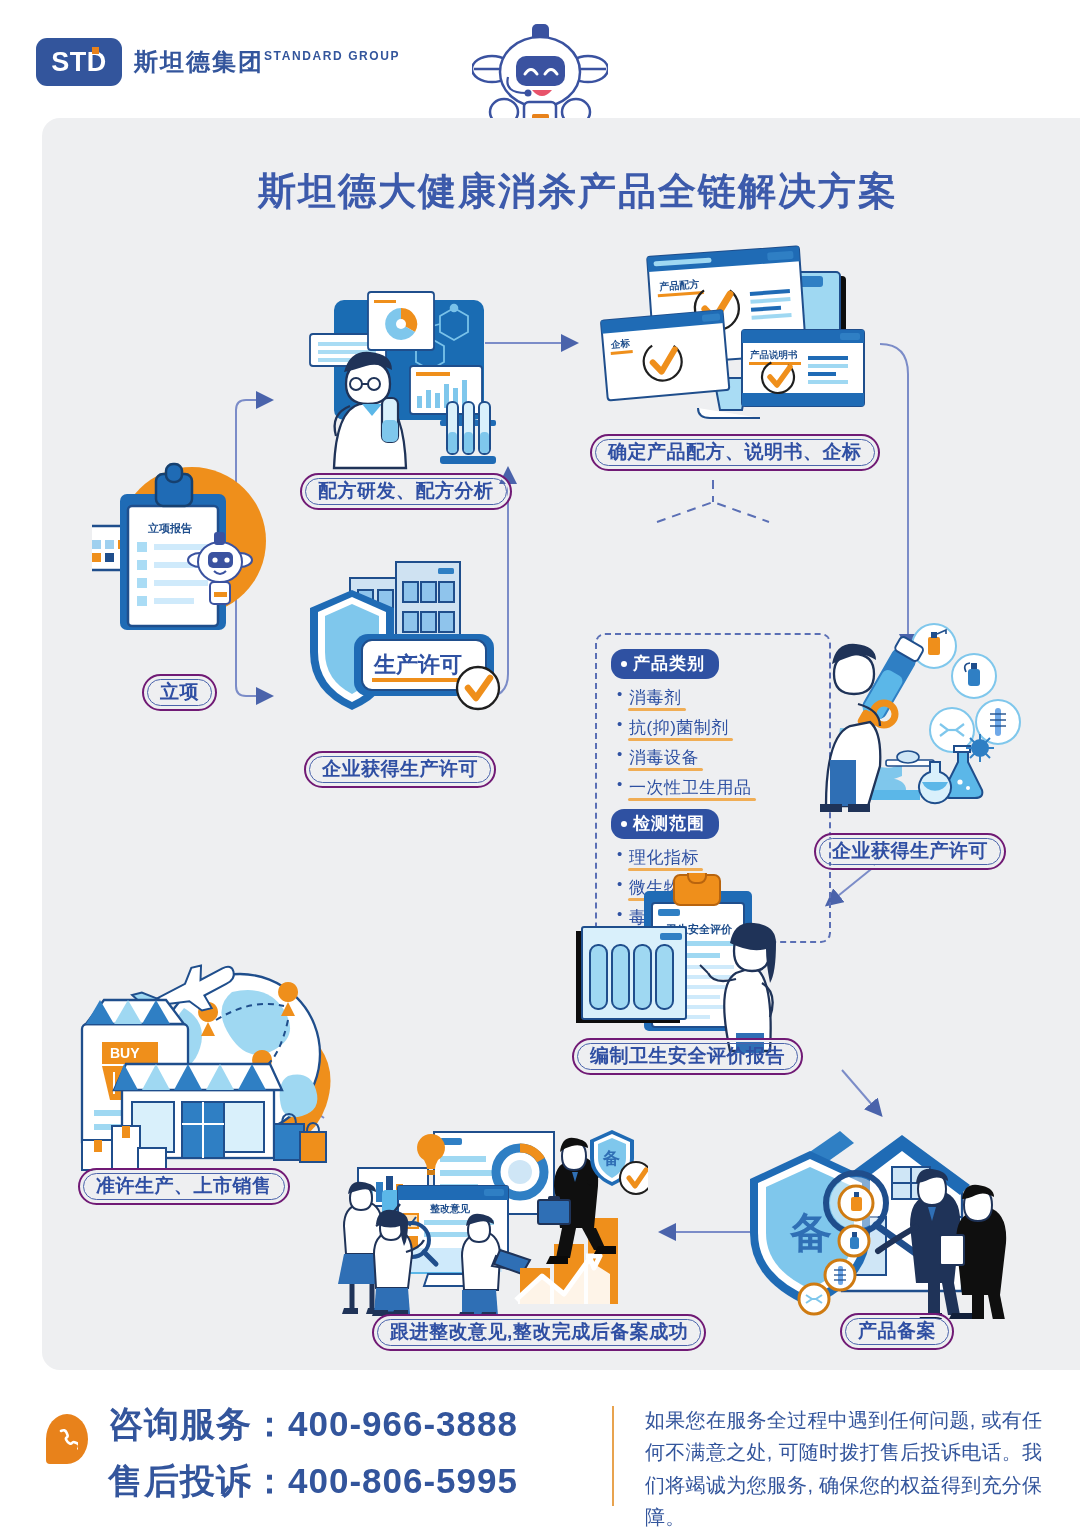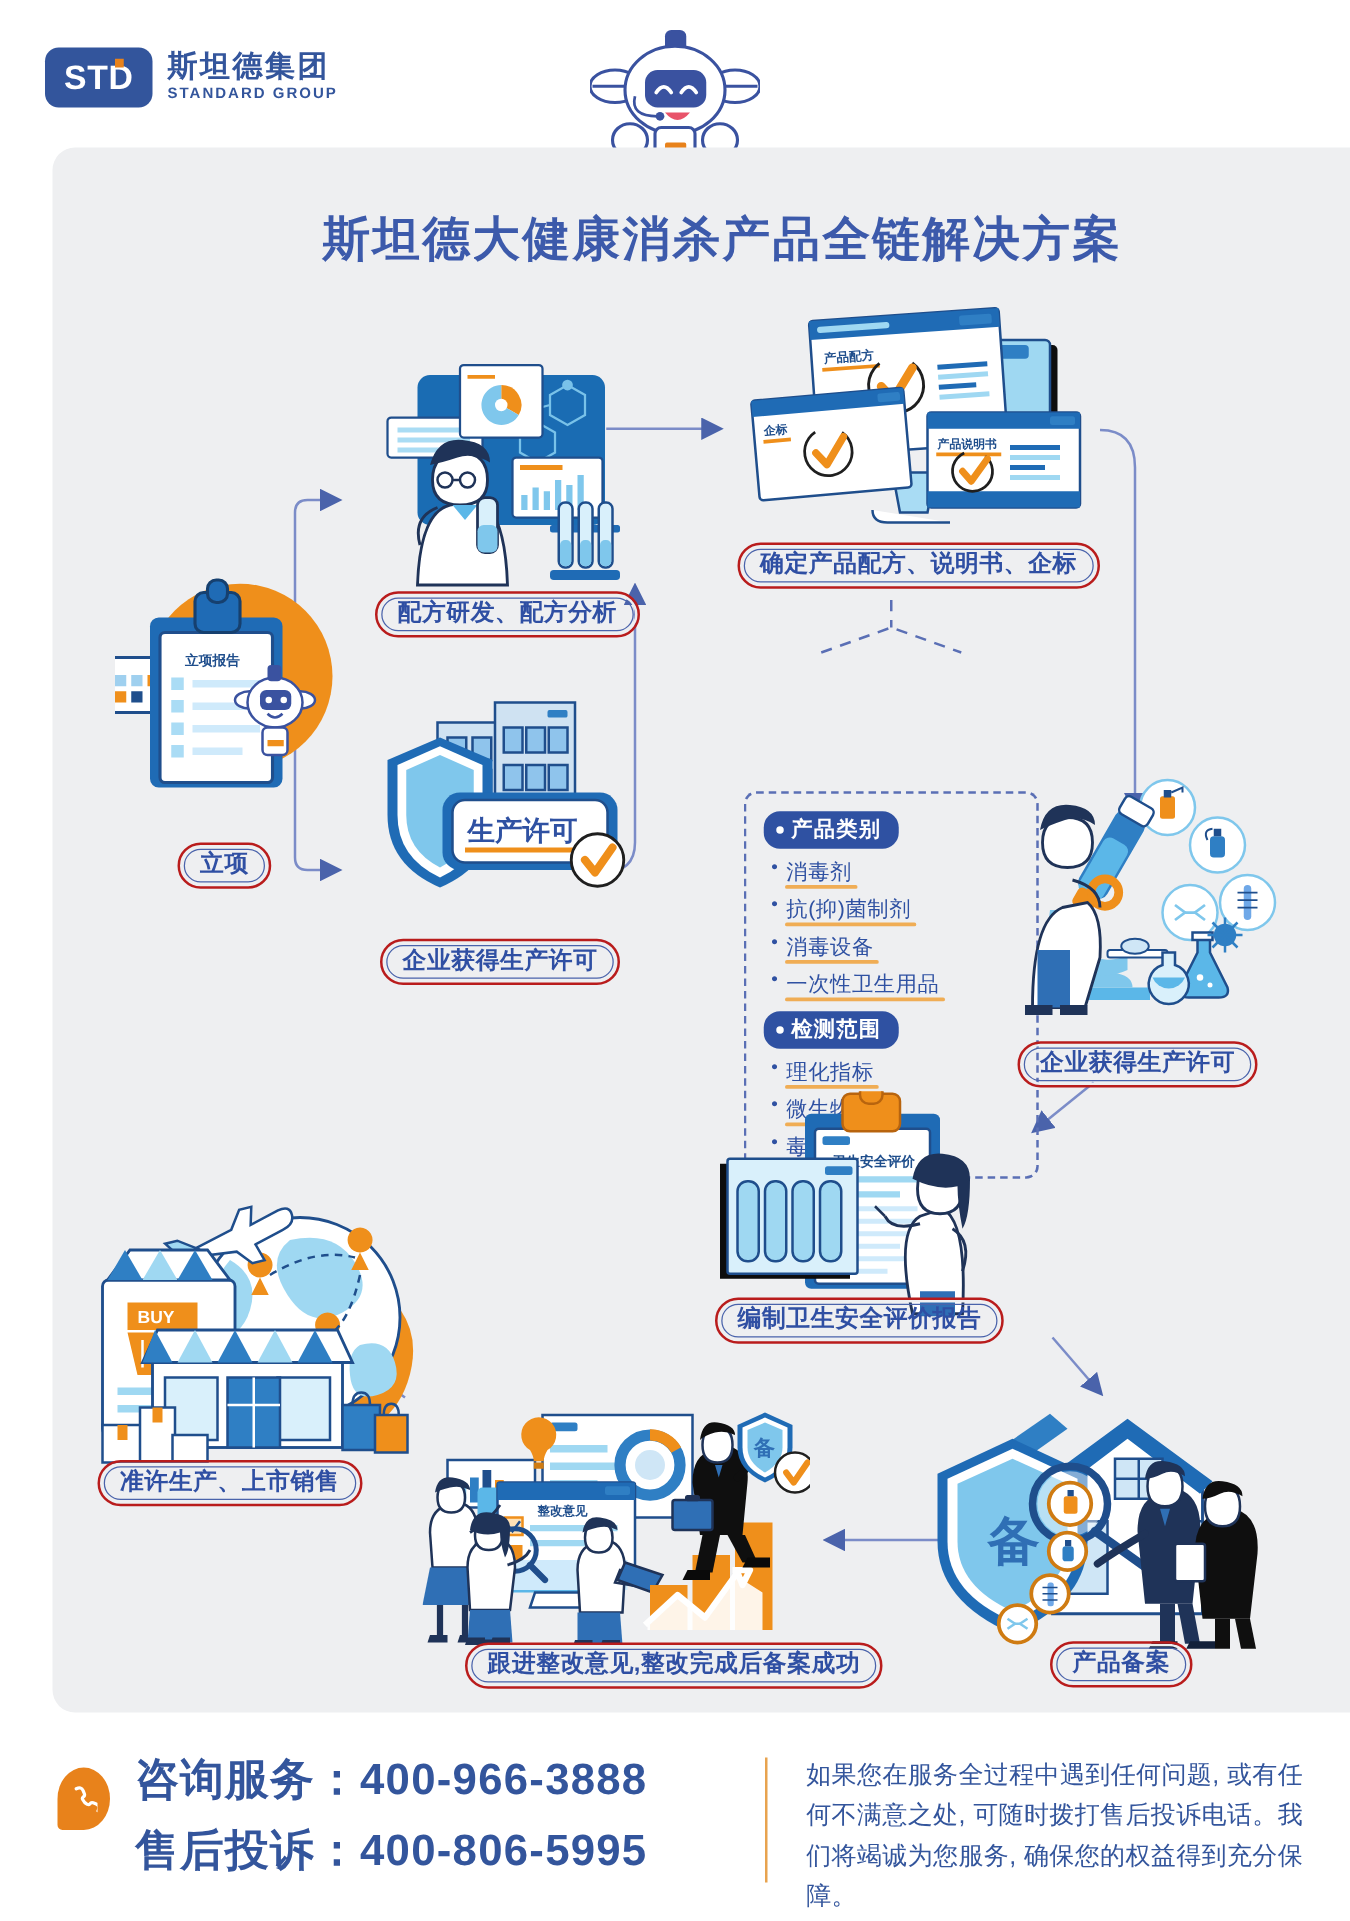--- a/index.html
+++ b/index.html
@@ -16,41 +16,41 @@
   .logo { position: absolute; left: 36px; top: 38px; display: flex; align-items: center; gap: 12px; }
   .logo-mark {
     width: 86px; height: 48px; border-radius: 11px; background: #33559c;
     display: flex; align-items: center; justify-content: center; position: relative;
   }
   .logo-mark span {
     color: #ffffff; font-weight: bold; font-size: 27px; letter-spacing: 0.5px;
     font-family: "Liberation Sans", sans-serif;
   }
   .logo-dot { position: absolute; right: 23px; top: 9px; width: 7px; height: 7px; background: #e8821b; }
-  .logo-text { display: flex; flex-direction: column; justify-content: space-between; }
+  .logo-text { display: flex; flex-direction: row; justify-content: space-between; }
   .logo-cn { color: #33559c; font-size: 24px; font-weight: bold; letter-spacing: 2px; line-height: 1.1; }
   .logo-en { color: #33559c; font-size: 12px; font-weight: bold; letter-spacing: 1.6px; line-height: 1.3; }
 
   
   .mascot { position: absolute; left: 472px; top: 22px; width: 136px; height: 104px; }
 
   
   .panel {
     position: absolute; left: 42px; top: 118px; width: 1072px; height: 1252px;
     background: #eeeff1; border-radius: 18px;
   }
   .title {
     position: absolute; left: 0; right: 0; top: 48px; text-align: center;
     color: #3c5aab; font-size: 38px; font-weight: bold; letter-spacing: 2px;
     font-family: "Liberation Sans", sans-serif;
   }
 
   
   .pill {
-    position: absolute; border: 2px solid #b91c1c; border-radius: 20px;
+    position: absolute; border: 2px solid #701a75; border-radius: 20px;
     background: transparent; padding: 4px 16px 5px 16px;
     color: #2f4fa3; font-size: 19px; font-weight: bold; letter-spacing: 0.5px;
     white-space: nowrap; line-height: 1.25;
     box-shadow: inset 0 0 0 2px #eeeff1, 0 0 0 0 transparent;
   }
   .pill::before {
     content: ""; position: absolute; left: 3px; right: 3px; top: 3px; bottom: 3px;
     border: 1.5px solid #4a63ab; border-radius: 16px; pointer-events: none;
   }
 

